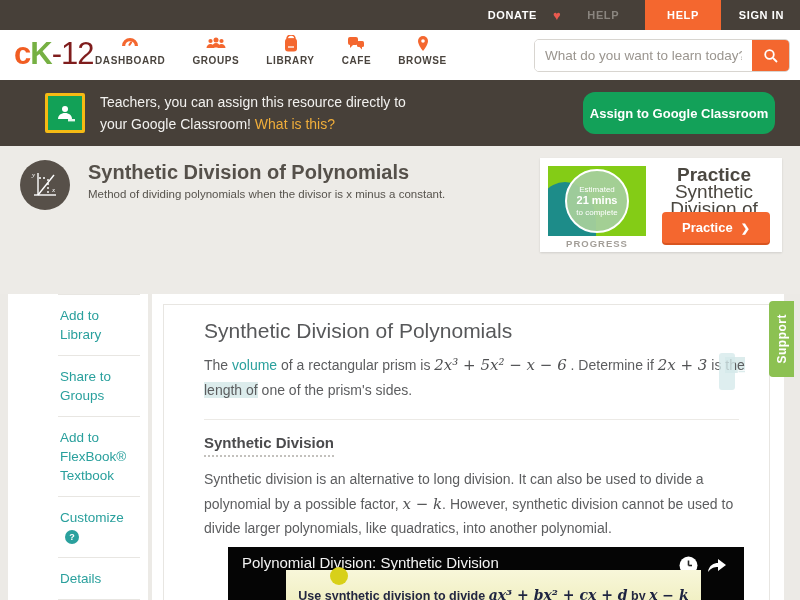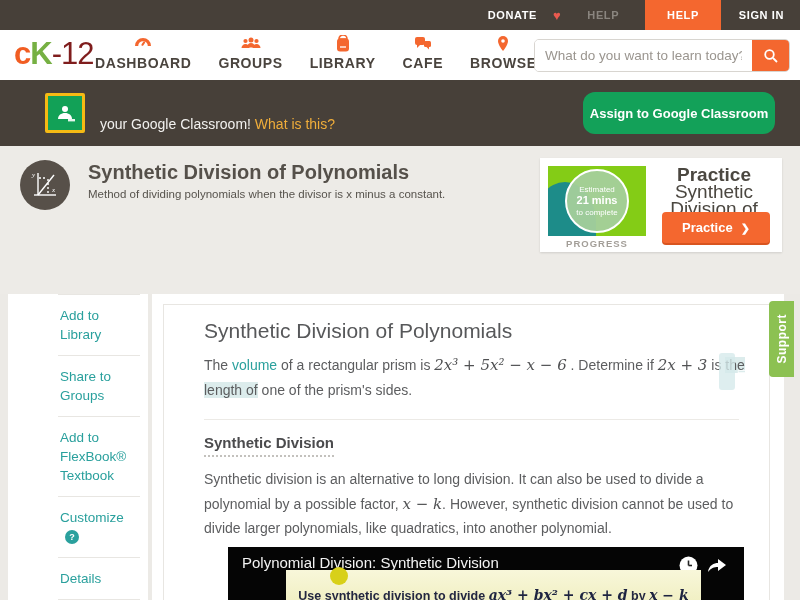--- a/index.html
+++ b/index.html
@@ -13,21 +13,21 @@
   .tb-join { background:#f4672f; color:#fff; font-size:11px; font-weight:bold; letter-spacing:.6px; text-decoration:none; height:30px; line-height:30px; padding:0 22px; margin-right:18px; }
   .tb-signin { margin-right:16px; }
 
   
   .header { position:absolute; top:30px; left:0; width:800px; height:50px; background:#ffffff; }
   .logo { position:absolute; left:14px; top:6px; font-size:31px; font-weight:bold; letter-spacing:-1px; cursor:pointer; }
   .logo .lc { color:#f15d22; } .logo .lk { color:#76b043; } .logo .ln { color:#7f1d1d; font-weight:normal; }
   .nav { position:absolute; left:95px; top:5px; display:flex; gap:27px; }
   .nav-item { display:flex; flex-direction:column; align-items:center; gap:3px; cursor:pointer; }
   .nav-item svg { height:17px; }
-  .nav-item .nav-label { font-size:14px; font-weight:bold; color:#4a443e; letter-spacing:.6px; }
+  .nav-item .nav-label { font-size:10px; font-weight:bold; color:#4a443e; letter-spacing:.6px; }
   .search { position:absolute; right:10px; top:9px; width:256px; height:33px; border:1px solid #d8d5d0; border-radius:5px; background:#fff; display:flex; overflow:hidden; }
   .search input { flex:1; border:none; outline:none; padding:0 10px; font-size:13.5px; color:#555; font-family:"Liberation Sans",sans-serif; }
   .search input::placeholder { color:#9a958f; }
   .search-btn { width:37px; background:#f4672f; border:none; cursor:pointer; display:flex; align-items:center; justify-content:center; }
 
   
   .banner { position:absolute; top:80px; left:0; width:800px; height:66px; background:#474039; }
   .gc-icon { position:absolute; left:45px; top:13px; width:40px; height:40px; background:#12a157; border:3px solid #f5ba14; border-radius:2px; display:flex; align-items:center; justify-content:center; }
   .banner-text { position:absolute; left:100px; top:11px; font-size:14px; color:#f2f1ef; line-height:22px; }
   .banner-link { color:#f0ad3a; text-decoration:none; }
@@ -166,21 +166,21 @@
   <div class="gc-icon">
     <svg width="24" height="24" viewBox="0 0 24 24">
         <g fill="#fff">
           <circle cx="12" cy="8" r="3"></circle>
           <path d="M5 18c0-3.8 3.1-6 7-6s7 2.2 7 6z"></path>
           <rect x="15" y="18" width="7" height="2.4" opacity=".9"></rect>
         </g>
       </svg>
   </div>
   <div class="banner-text">
-    <br>
+    <span>Teachers, you can assign this resource directly to</span><br>
     <span>your Google Classroom!</span>
     <a href="#" class="banner-link">What is this?</a>
   </div>
   <button class="gc-btn">Assign to Google Classroom</button>
 </div>
 
 <div class="resource">
   <div class="res-circle">
     <svg width="30" height="30" viewBox="0 0 30 30">
         <g stroke="#fff" stroke-width="1.4" fill="none">

